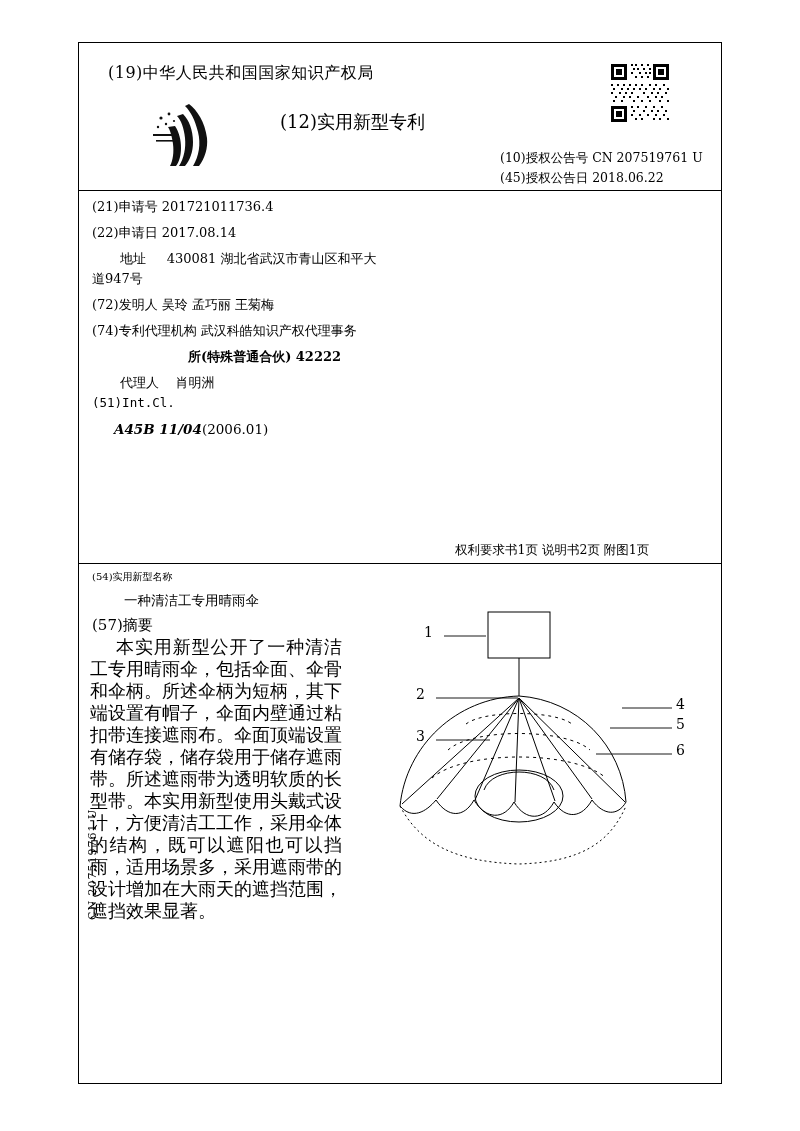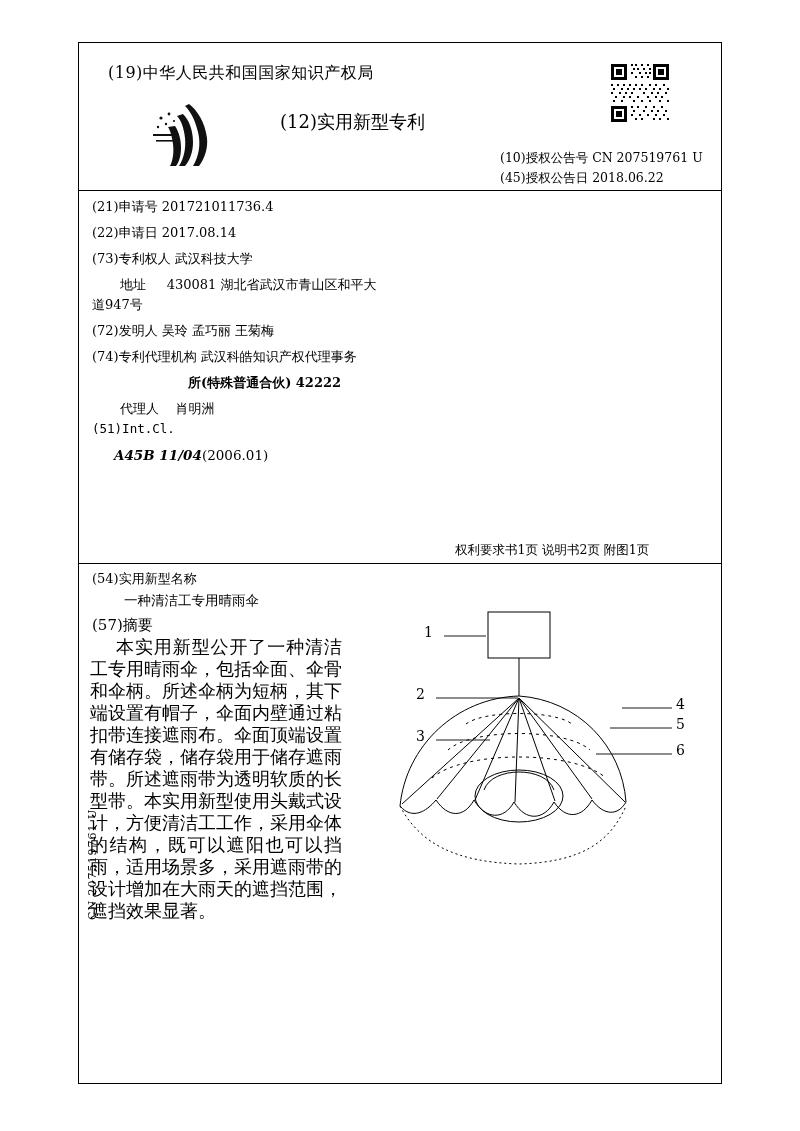--- a/index.html
+++ b/index.html
@@ -148,21 +148,21 @@
     top: 563px;
     width: 642px;
     height: 1px;
     background: #000;
   }
   
   .title-row {
     position: absolute;
     left: 92px;
     top: 570px;
-    font-size: 13px;
+    font-size: 10px;
     font-family: "DejaVu Serif", "Liberation Serif", serif;
   }
   .title-text {
     position: absolute;
     left: 124px;
     top: 592px;
     font-size: 13.5px;
     font-family: "DejaVu Serif", "Liberation Serif", serif;
   }
   .abs-label {
@@ -330,21 +330,20 @@
   </div>
 
   <div class="pubno">(10)授权公告号 CN 207519761 U</div>
   <div class="pubdate">(45)授权公告日 2018.06.22</div>
 
   <div class="rule-top"></div>
 
   <div class="biblio">
     <div class="bib-row">(21)申请号 201721011736.4</div>
     <div class="bib-row">(22)申请日 2017.08.14</div>
-    <div class="bib-row">(73)专利权人 武汉科技大学</div>
     <div class="bib-sub">
       <span>地址</span>
       &nbsp;&nbsp;&nbsp;
       <span>430081  湖北省武汉市青山区和平大</span>
     </div>
     <div class="bib-sub3">道947号</div>
     <div class="bib-row" style="margin-top:6px">(72)发明人 吴玲   孟巧丽   王菊梅</div>
     <div class="bib-row">(74)专利代理机构 武汉科皓知识产权代理事务</div>
     <div class="bib-sub2">所(特殊普通合伙) 42222</div>
     <div class="bib-sub" style="margin-top:6px">

